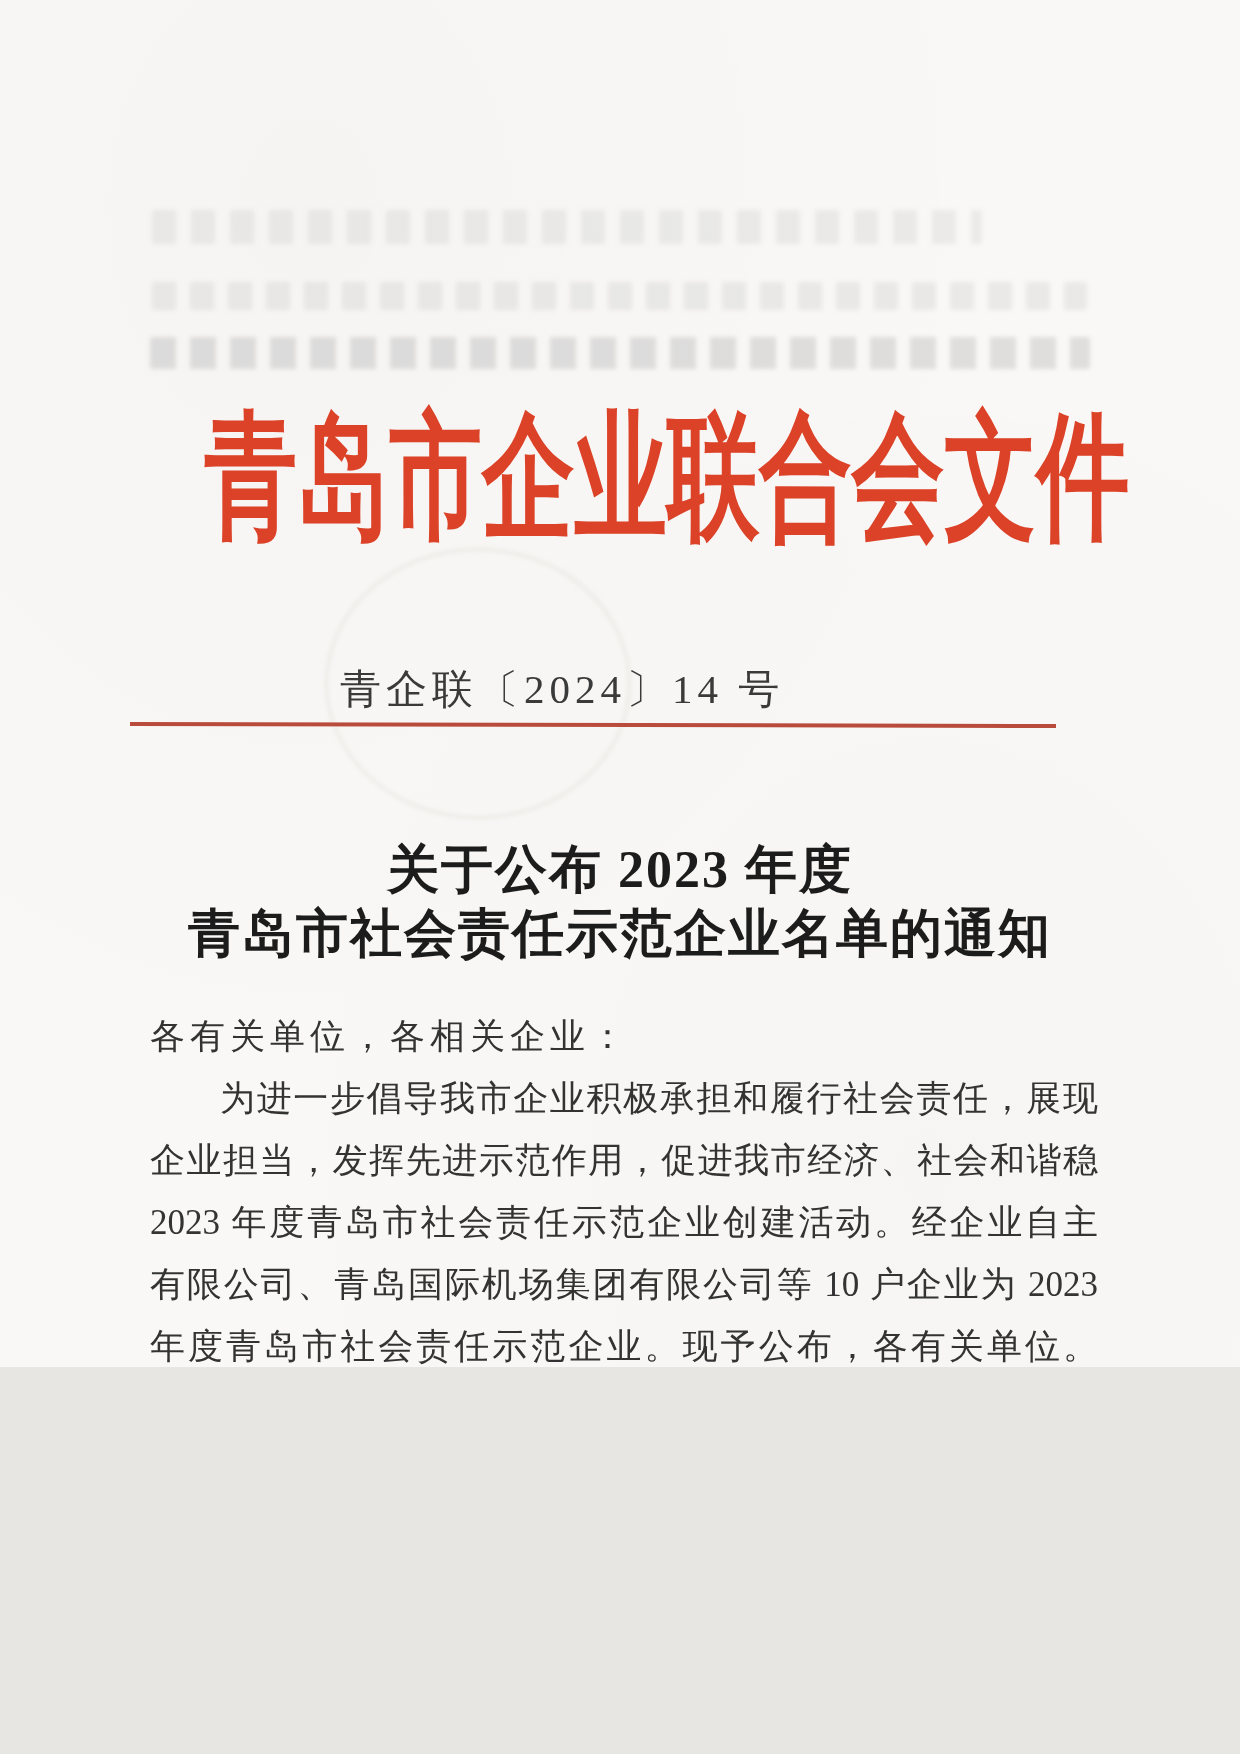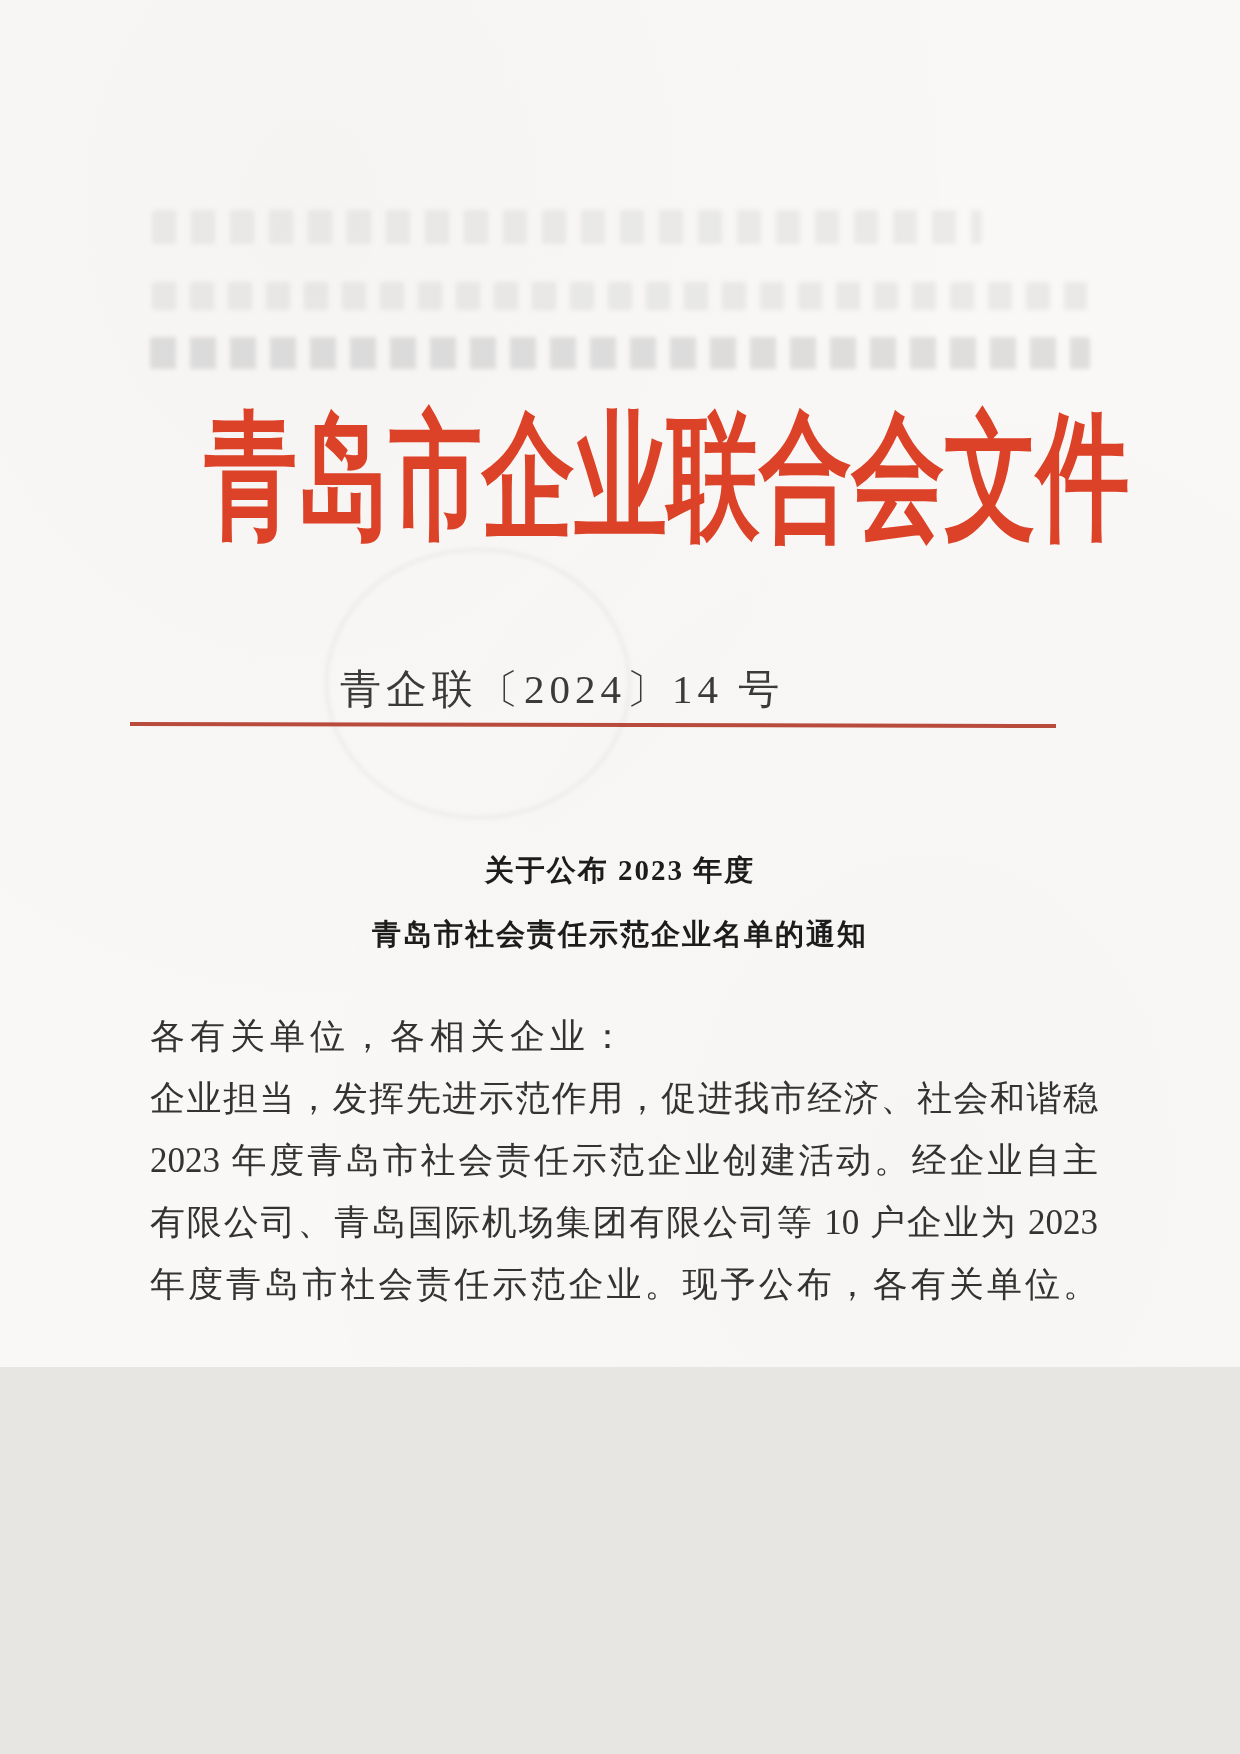--- a/index.html
+++ b/index.html
@@ -73,21 +73,21 @@
     width:926px; height:4px;
     transform:rotate(0.12deg);
   }
 
   .notice-title {
     position:absolute;
     top:838px; left:0; width:100%;
     text-align:center;
     font-weight:bold;
     color:#1c1c1c;
-    font-size:29px; line-height:64px;
+    font-size:52px; line-height:64px;
     letter-spacing:2px;
   }
 
   .body-block {
     position:absolute;
     top:1006px; left:150px; width:948px;
     font-size:35px; line-height:62px;
     color:#333333;
   }
   .salutation { letter-spacing:5px; }
@@ -122,20 +122,21 @@
 
   <div class="red-rule" style="background: rgb(185, 75, 60);"></div>
 
   <div class="notice-title">
     <div>关于公布 2023 年度</div>
     <div>青岛市社会责任示范企业名单的通知</div>
   </div>
 
   <div class="body-block">
     <div class="salutation">各有关单位，各相关企业：</div>
+    <div class="jline indent">为进一步倡导我市企业积极承担和履行社会责任，展现</div>
     <div class="jline">企业担当，发挥先进示范作用，促进我市经济、社会和谐稳</div>
     <div class="jline">2023 年度青岛市社会责任示范企业创建活动。经企业自主</div>
     <div class="jline">有限公司、青岛国际机场集团有限公司等 10 户企业为 2023</div>
     <div class="jline">年度青岛市社会责任示范企业。现予公布，各有关单位。</div>
   </div>
 
   <div class="page-number">— 1 —</div>
 
 </div>
 

